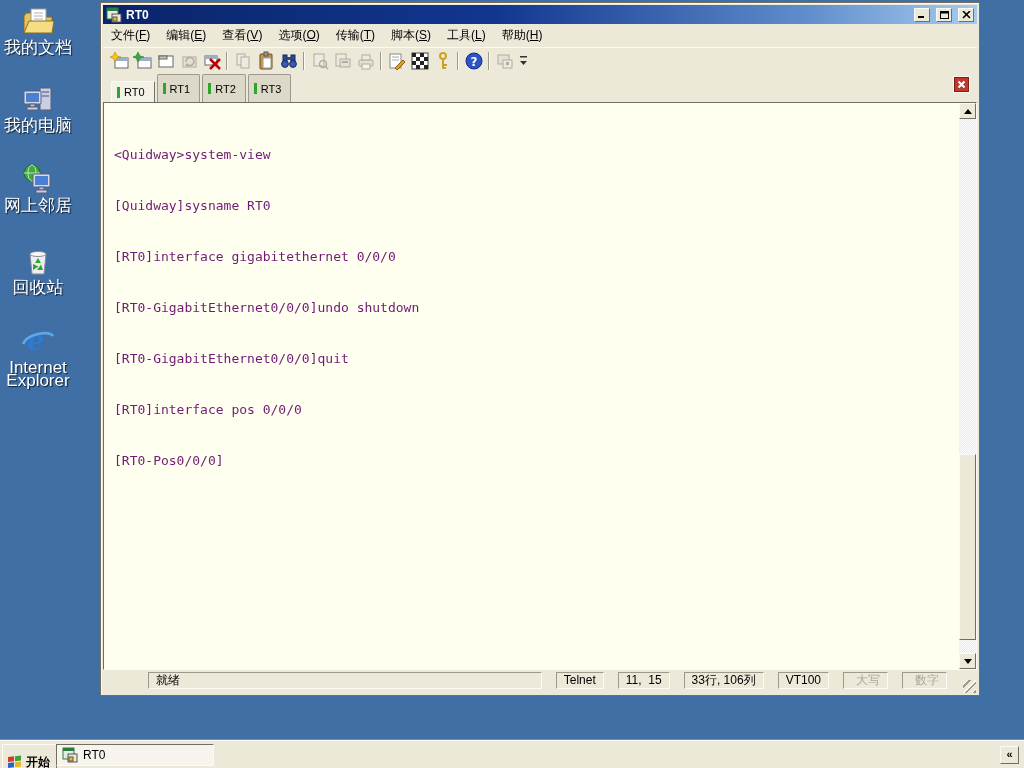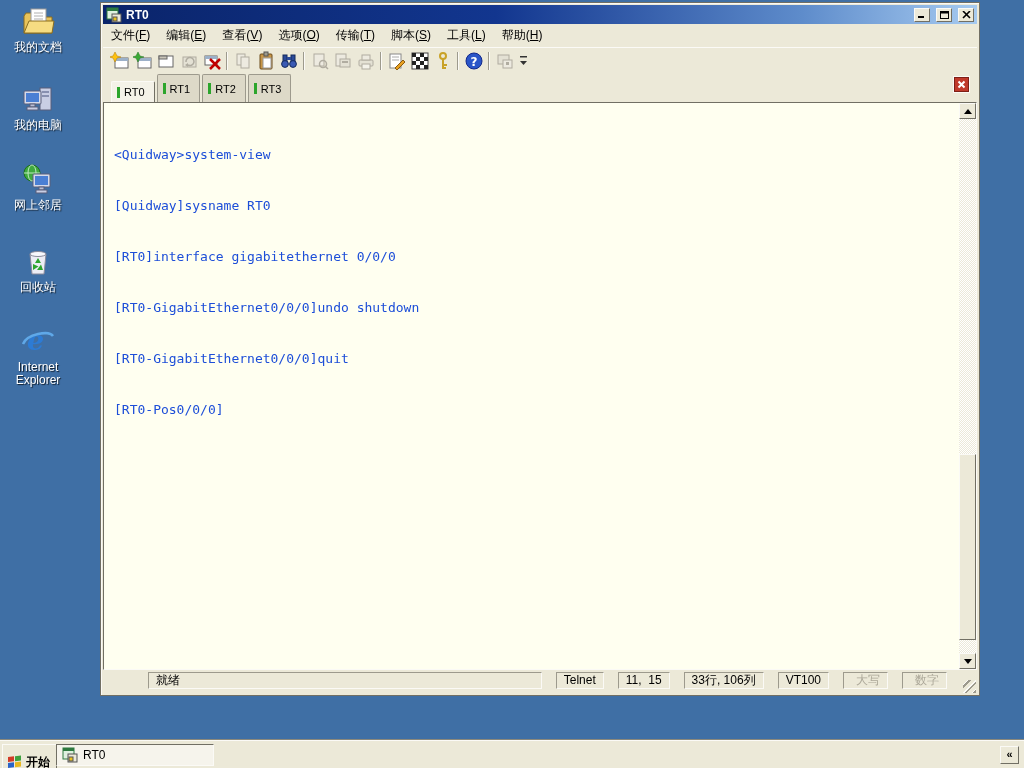--- a/index.html
+++ b/index.html
@@ -8,21 +8,21 @@
     position:relative;
     background:#3F6FA5;
     font-family:"Liberation Sans","DejaVu Sans",sans-serif;
     font-size:12px;
     color:#000;
   }
 
   
   .dicon { position:absolute; left:4px; width:68px; text-align:center; cursor:default; }
   .dicon svg { display:block; margin:0 auto; }
-  .dlabel { margin-top:3px; color:#fff; font-size:12px; line-height:13px; text-shadow:1px 1px 1px rgba(0,0,0,.75); }
+  .dlabel { margin-top:3px; color:#fff; font-size:17px; line-height:13px; text-shadow:1px 1px 1px rgba(0,0,0,.75); }
 
   
   .win {
     position:absolute; left:100px; top:2px; width:880px; height:694px;
     background:#ECE9D8; border:1px solid #716F64;
     box-shadow:inset 1px 1px 0 #FBFAF6;
     padding:2px; display:flex; flex-direction:column;
   }
   .titlebar {
     flex:0 0 19px; display:flex; align-items:center; gap:4px; padding:0 3px;
@@ -61,21 +61,21 @@
     display:flex; align-items:center; justify-content:center;
   }
 
   .term {
     flex:1; position:relative; background:#FFFFF0;
     border:1px solid; border-color:#716F64 #FBFAF6 #FBFAF6 #716F64; overflow:hidden;
   }
   .termtext {
     position:absolute; left:10px; top:9px; right:22px;
     font-family:"DejaVu Sans Mono","Liberation Mono",monospace;
-    font-size:13px; line-height:17px; white-space:pre; color:#1d4ed8;
+    font-size:13px; line-height:17px; white-space:pre; color:#701a75;
   }
   .vscroll { position:absolute; top:0; right:0; bottom:0; width:17px;
     background-color:#FFFFFF;
     background-image:
       linear-gradient(45deg,#ECE9D8 25%,transparent 25%,transparent 75%,#ECE9D8 75%,#ECE9D8),
       linear-gradient(45deg,#ECE9D8 25%,transparent 25%,transparent 75%,#ECE9D8 75%,#ECE9D8);
     background-size:2px 2px; background-position:0 0,1px 1px;
   }
   .sbtn {
     position:absolute; left:0; width:17px; height:16px; background:#ECE9D8;
@@ -377,20 +377,21 @@
     </div>
   </div>
 
   <div class="term">
     <div class="termtext">
       <div>&lt;Quidway&gt;system-view</div>
       <div>[Quidway]sysname RT0</div>
       <div>[RT0]interface gigabitethernet 0/0/0</div>
       <div>[RT0-GigabitEthernet0/0/0]undo shutdown</div>
       <div>[RT0-GigabitEthernet0/0/0]quit</div>
+      <div>[RT0]interface pos 0/0/0</div>
       <div>[RT0-Pos0/0/0]</div>
     </div>
     <div class="vscroll">
       <div class="sbtn up">
           <span class="arrow-up"></span>
         </div>
       <div class="sthumb"></div>
       <div class="sbtn down">
           <span class="arrow-down"></span>
         </div>

